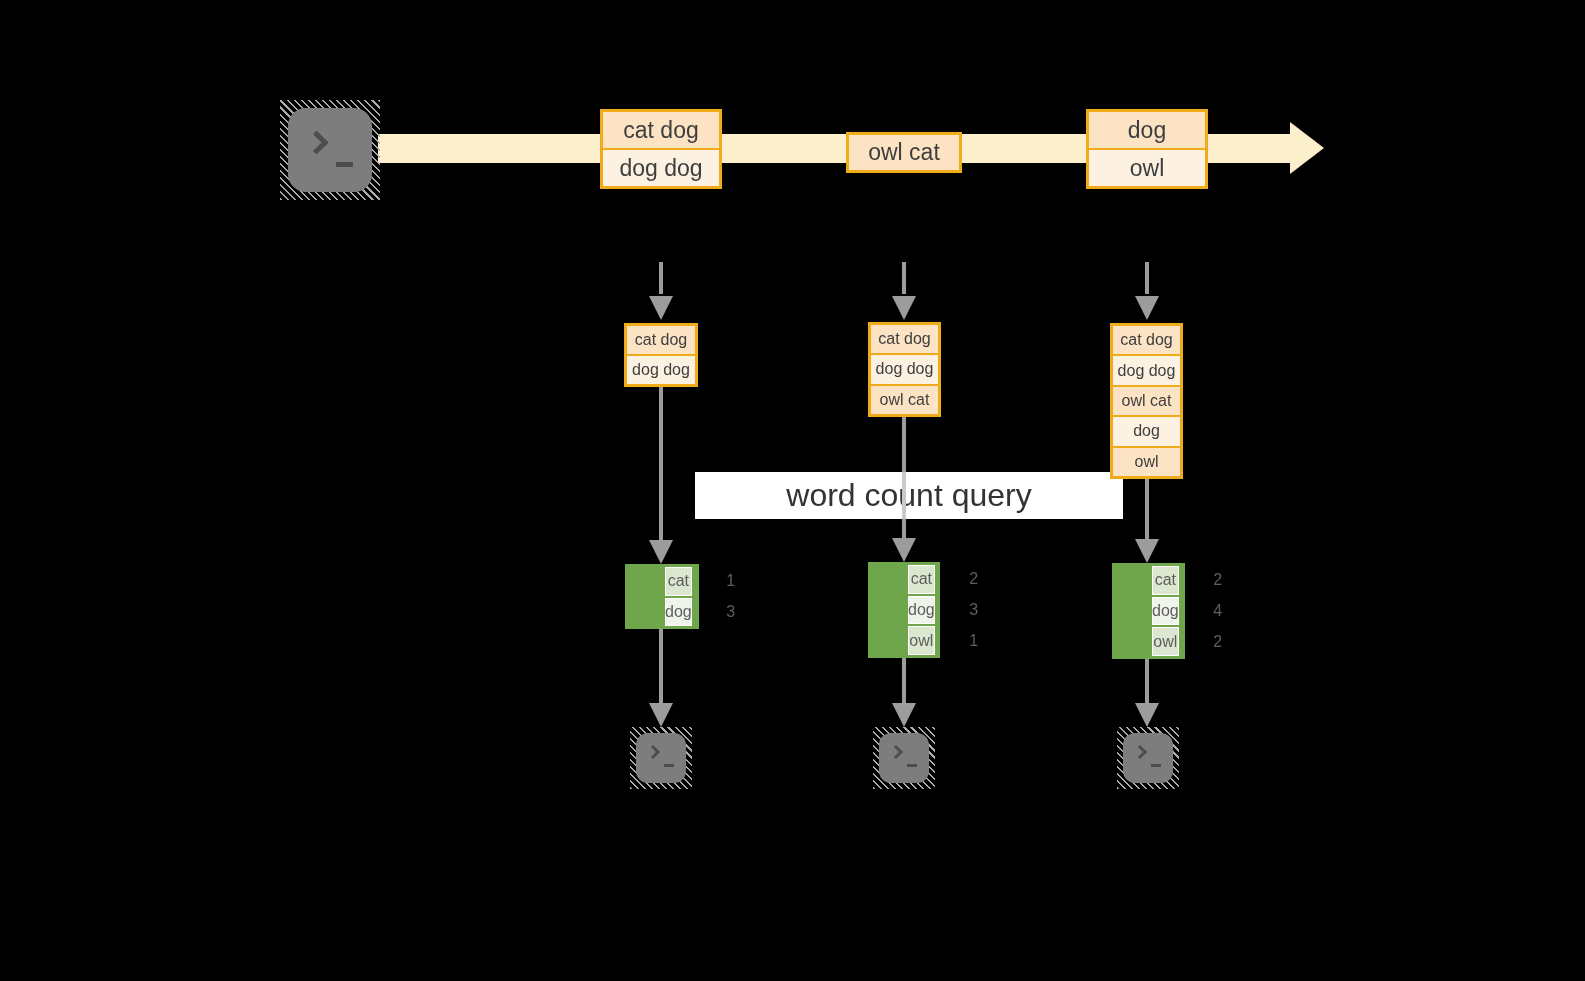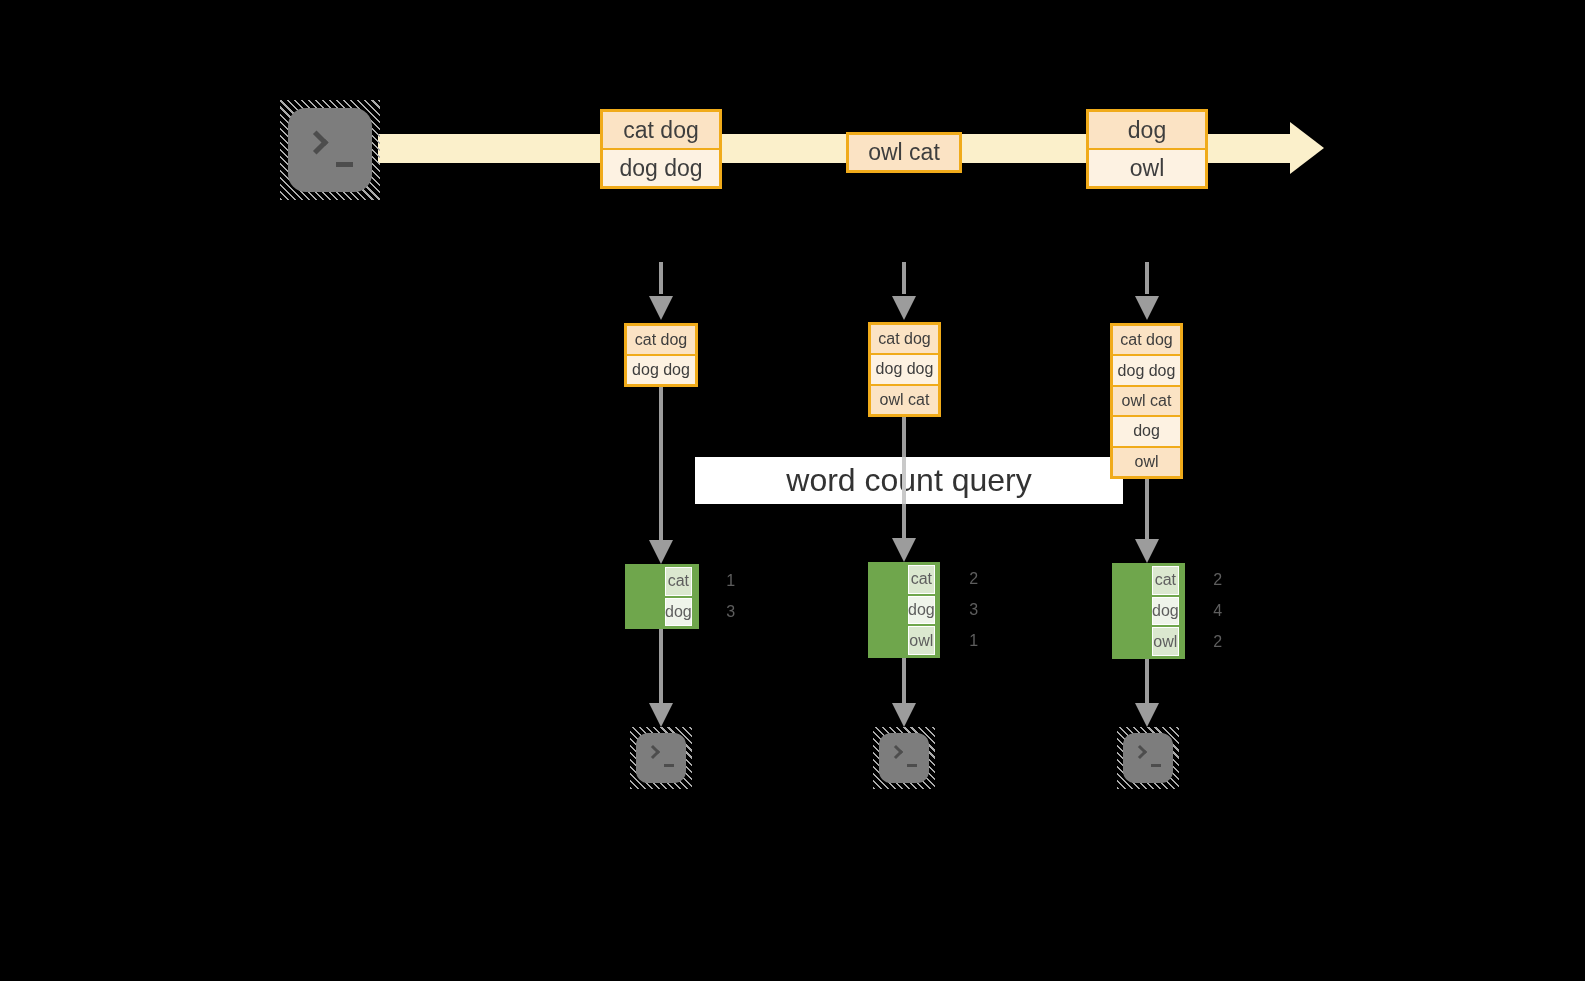--- a/index.html
+++ b/index.html
@@ -26,21 +26,21 @@
   .big { font-size:23px; }
   .sm  { font-size:16px; }
 
   
   .vline { position:absolute; width:4px; background:#9C9C9C; z-index:1; }
   .tri { position:absolute; width:0; height:0;
     border-left:12px solid transparent; border-right:12px solid transparent;
     border-top:24px solid #9C9C9C; z-index:1; }
 
   
-  .qlabel { position:absolute; left:695px; top:457px; width:428px; height:47px;
+  .qlabel { position:absolute; left:695px; top:472px; width:428px; height:47px;
     background:#FFFFFF; display:flex; align-items:center; justify-content:center;
     font-size:32px; color:#333333; z-index:5; }
   .qlabel-line { position:absolute; left:207px; top:0; width:4px; height:100%;
     background:#C9C9C9; }
 
   
   .gtable { position:absolute; border:3px solid #6FA64C; background:#6FA64C;
     display:grid; grid-template-columns:1fr 26px; gap:2px; z-index:4; }
   .rows2 { grid-template-rows:repeat(2,1fr); }
   .rows3 { grid-template-rows:repeat(3,1fr); }

